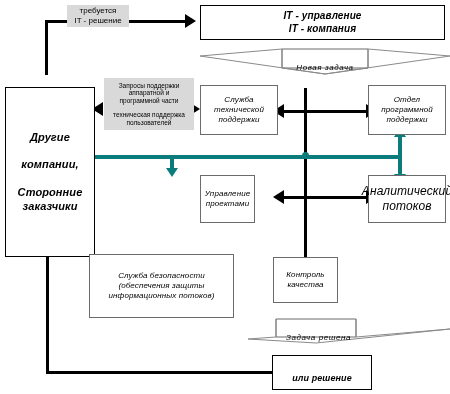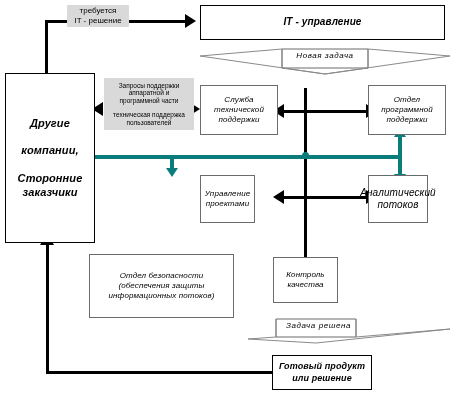--- a/index.html
+++ b/index.html
@@ -49,21 +49,21 @@
   .t-down{border-left:6px solid transparent;border-right:6px solid transparent;border-top:9px solid #0b7c7c;}
   .t-leftarrow{border-top:6px solid transparent;border-bottom:6px solid transparent;border-right:9px solid #0b7c7c;}
   .ribbon{position:absolute;}
   .ribbon svg{display:block;}
   .ribbon .rlabel{
     position:absolute;top:0;left:0;width:100%;height:100%;
     display:flex;align-items:flex-start;justify-content:center;
     font-style:italic;color:#000;pointer-events:none;
     letter-spacing:.6px;
   }
-  .rlabel span{margin-top:4px;}
+  .rlabel span{margin-top:16px;}
   .junction{position:absolute;background:#0b7c7c;border-radius:50%;}
 </style>
 </head>
 <body>
 
 <div id="diagram">
 
   <div class="line" style="left:45px;top:20px;width:3px;height:55px;"></div>
   <div class="line" style="left:45px;top:20px;width:22px;height:3px;"></div>
   <div class="line" style="left:128px;top:20px;width:60px;height:3px;"></div>
@@ -115,33 +115,34 @@
     <svg width="202" height="28" viewBox="0 0 202 28">
       <path d="M28,2 L108,2 L108,20 L28,20 Z" fill="#ffffff" stroke="#6b6b6b" stroke-width="1"></path>
       <path d="M0,22 L28,20 L28,2 M108,2 L108,20 L202,12" fill="none" stroke="#8a8a8a" stroke-width="1"></path>
       <path d="M0,22 L68,26 L202,12" fill="none" stroke="#8a8a8a" stroke-width="1"></path>
     </svg>
     <div class="rlabel" style="font-size:8px;justify-content:flex-start;padding-left:38px;">
       <span>Задача решена</span>
     </div>
   </div>
 
-  <div class="box dark" style="left:5px;top:73px;width:90px;height:170px;font-size:11px;font-weight:bold;">
+  <div class="box dark" style="left:5px;top:87px;width:90px;height:170px;font-size:11px;font-weight:bold;">
     <span class="txt">
       <span>Другие</span><br>
       <br>
       <span>компании,</span><br><br>
       <span>Сторонние</span><br>
       <span>заказчики</span>
     </span>
   </div>
 
   <div class="box dark" style="left:200px;top:5px;width:245px;height:35px;font-size:10px;font-weight:bold;">
     <span class="txt">
       <span>IT - управление</span><br>
+      <span>IT - компания</span>
     </span>
   </div>
 
   <div class="box" style="left:200px;top:85px;width:78px;height:50px;font-size:8px;">
     <span class="txt">
       <span>Служба</span><br>
       <span>технической</span><br>
       <span>поддержки</span>
     </span>
   </div>
@@ -154,45 +155,45 @@
     </span>
   </div>
 
   <div class="box" style="left:200px;top:175px;width:55px;height:48px;font-size:8px;">
     <span class="txt">
       <span>Управление</span><br>
       <span>проектами</span>
     </span>
   </div>
 
-  <div class="box" style="left:368px;top:175px;width:60px;height:48px;font-size:10px;">
+  <div class="box" style="left:368px;top:175px;width:78px;height:48px;font-size:12px;">
     <span class="txt">
       <span>Аналитический</span><br>
       <span>потоков</span>
     </span>
   </div>
 
   <div class="box" style="left:89px;top:254px;width:145px;height:64px;font-size:8px;">
     <span class="txt">
-      <span>Отдел  безопасности</span><br>
+      <span>Служба  безопасности</span><br>
       <span>(обеспечения  защиты</span><br>
       <span>информационных потоков)</span>
     </span>
   </div>
 
   <div class="box" style="left:273px;top:257px;width:65px;height:46px;font-size:8px;">
     <span class="txt">
       <span>Контроль</span><br>
       <span>качества</span>
     </span>
   </div>
 
   <div class="box dark" style="left:272px;top:355px;width:100px;height:35px;font-size:9px;font-weight:bold;">
     <span class="txt">
-      <span>Готовый продукт</span><br>
+      <br>
       <span>или решение</span>
     </span>
   </div>
 
   <div class="grayNote" style="left:67px;top:5px;width:62px;height:22px;font-size:8px;">
     <span>требуется</span>
     <span>IT - решение</span>
   </div>
 
   <div class="grayNote" style="left:104px;top:78px;width:90px;height:52px;font-size:6.5px;">

